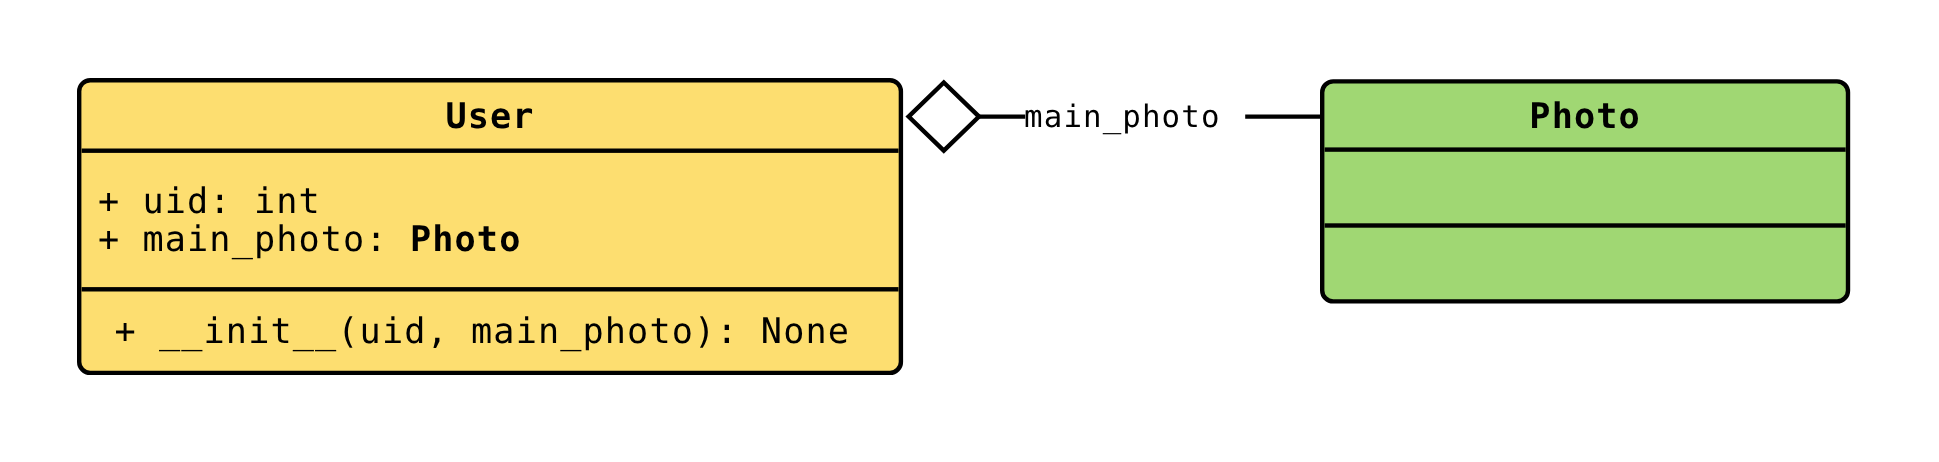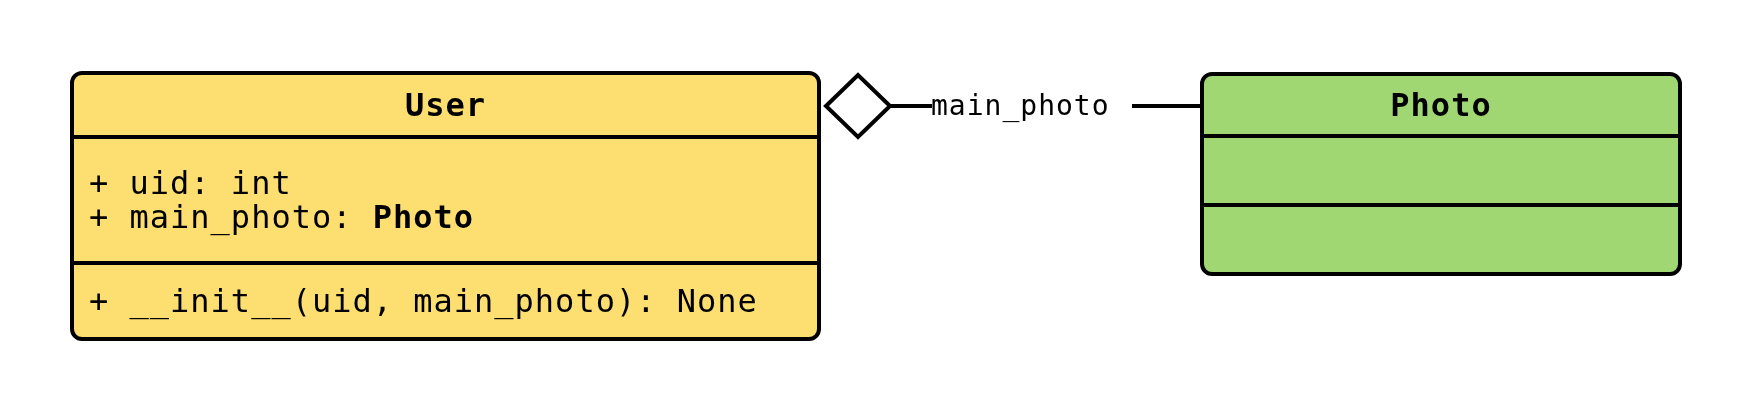--- a/index.html
+++ b/index.html
@@ -35,21 +35,21 @@
     display: flex; flex-direction: column; justify-content: center;
     padding-left: 15px;
     font-size: 32px; line-height: 34px; letter-spacing: 1px;
     white-space: pre;
   }
   .user-box  .sec-attrs { height: 126px; }
   .photo-box .sec-attrs { height: 69px; }
   .sec-methods {
     flex: 1;
     display: flex; flex-direction: column; justify-content: center;
-    padding-left: 15px;
+    padding-left: 30px;
     font-size: 32px; line-height: 34px; letter-spacing: 1px;
     white-space: pre;
   }
   .bold { font-weight: bold; }
   .connector-svg { position: absolute; left: 0; top: 0; pointer-events: none; }
   .rel-label {
     position: absolute;
     left: 931px; top: 88px;
     font-size: 28px; line-height: 36px; letter-spacing: 1px;
     white-space: pre;

